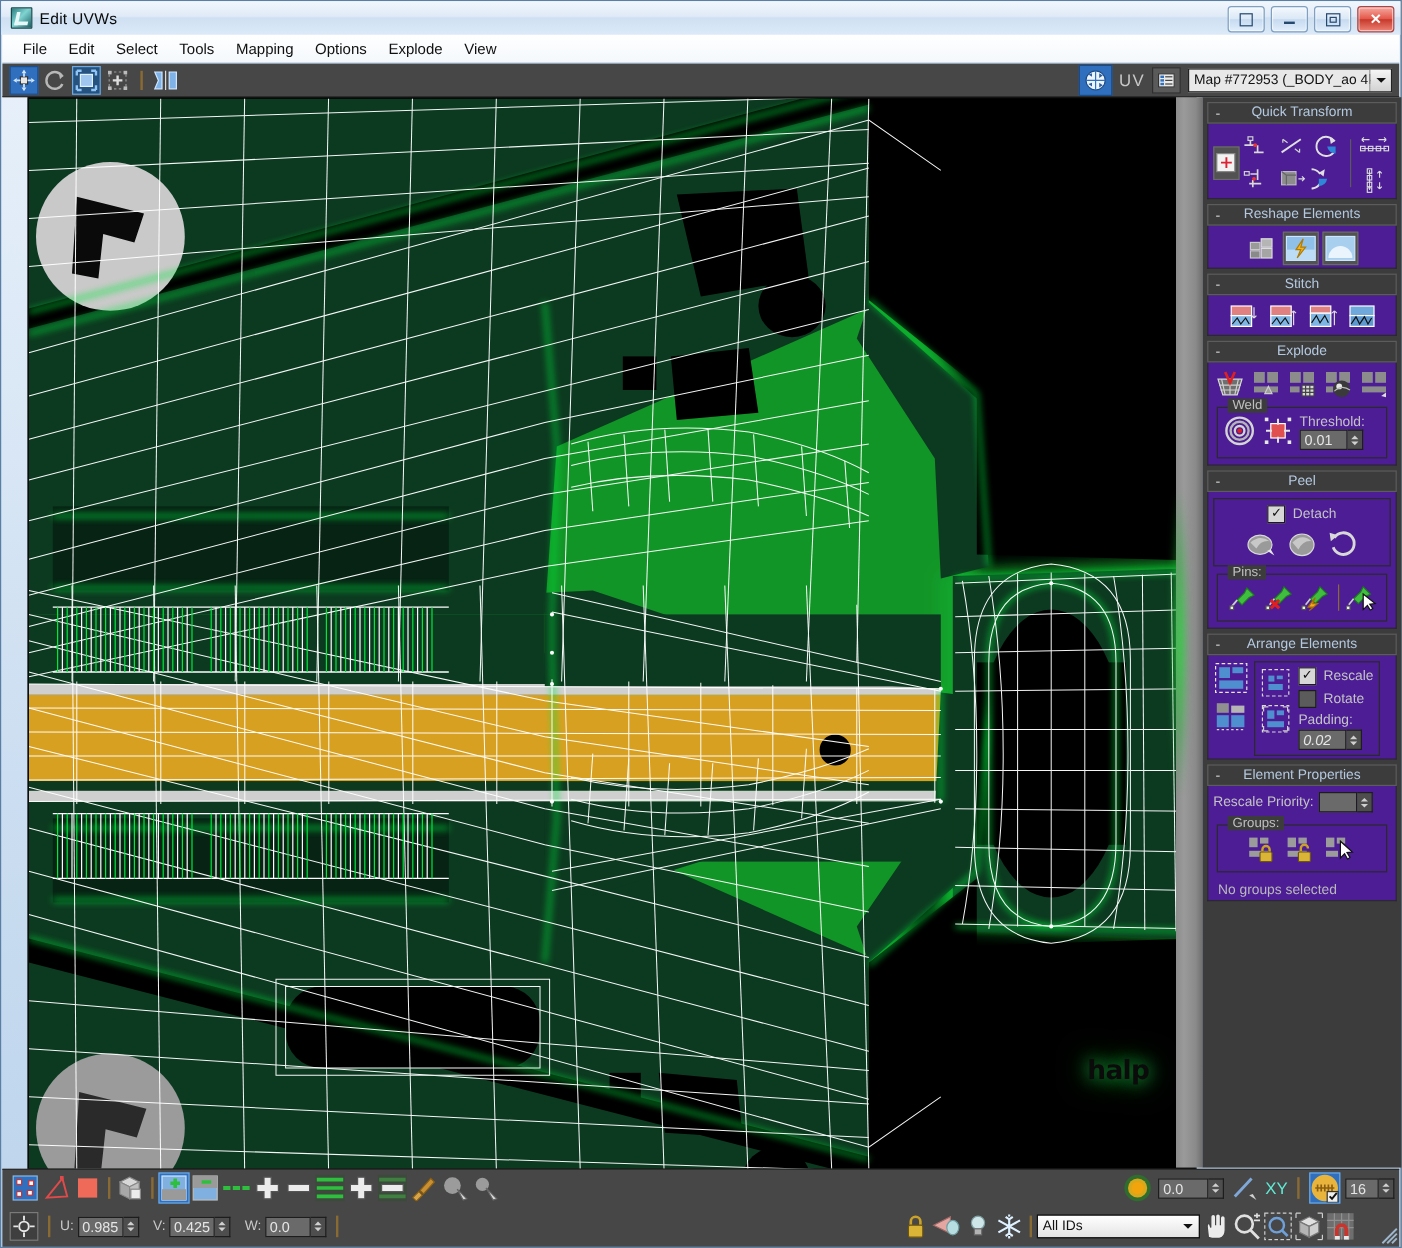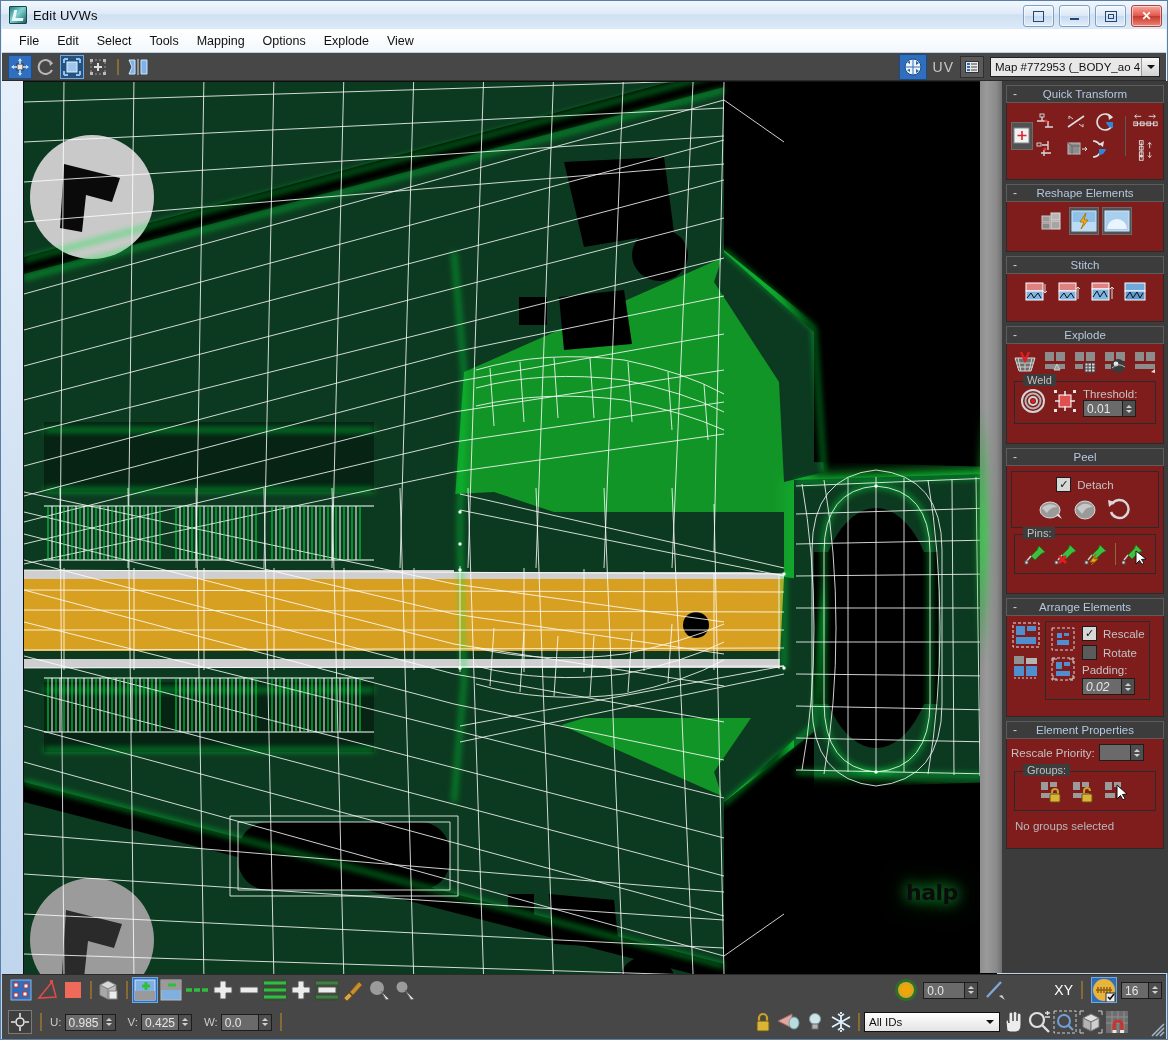--- a/index.html
+++ b/index.html
@@ -127,21 +127,21 @@
     background:#3c3c3c;overflow:hidden;
   }
   .rollout{margin:4px 4px 0 4px;}
   .rollout-hdr{
     height:16px;background:#3c3c3c;border:1px solid #5c5c5c;
     display:flex;align-items:center;justify-content:center;position:relative;
     color:#b4c8e0;font-size:11.5px;
   }
   .rollout-hdr .minus{position:absolute;left:6px;top:1px;color:#cfcfcf;font-size:12px;}
   .rollout-body{
-    border:1px solid #2a2a2a;border-top:none;background:#7f1d1d;padding:5px 4px 16px 4px;
+    border:1px solid #2a2a2a;border-top:none;background:#4c1d95;padding:5px 4px 2px 4px;
   }
   .iconrow{display:flex;align-items:center;justify-content:center;gap:3px;}
   .ibtn{
     width:28px;height:26px;display:flex;align-items:center;justify-content:center;
     position:relative;
   }
   .ibtn.box{border:1px solid #6b6b6b;background:#525252;}
   .vdiv{width:1px;height:40px;background:#5a5a5a;margin:0 4px;}
 
   .group{
@@ -1291,21 +1291,21 @@
             <div class="ar-u"></div>
             <div class="ar-d"></div>
           </div>
       </div>
       <div class="bb">
         <svg width="22" height="22" viewBox="0 0 22 22">
           <path d="M3 18 L17 3" stroke="#7fa8d8" stroke-width="2.4"></path>
           <path d="M15 17 L21 21 L18 16 Z" fill="#cfcfcf"></path>
         </svg>
       </div>
-      <div class="glyph" style="color:#ffffff;font-size:14px;margin-left:42px;">XY</div>
+      <div class="glyph" style="color:#5eead4;font-size:14px;">XY</div>
       <div class="b-sep"></div>
       <div class="bb on">
         <svg width="24" height="24" viewBox="0 0 24 24">
           <circle cx="12" cy="12" r="11" fill="#e8b43c"></circle>
           <path d="M4 12 H20 M6 9 V15 M9 9 V15 M12 9 V15 M15 9 V15 M18 9 V15" stroke="#8a5e12" stroke-width="1.4"></path>
           <rect x="14" y="15" width="9" height="9" fill="#eee" stroke="#333"></rect>
           <path d="M16 19 L18 21 L22 16" stroke="#111" stroke-width="1.6" fill="none"></path>
         </svg>
       </div>
       <div class="spin">

